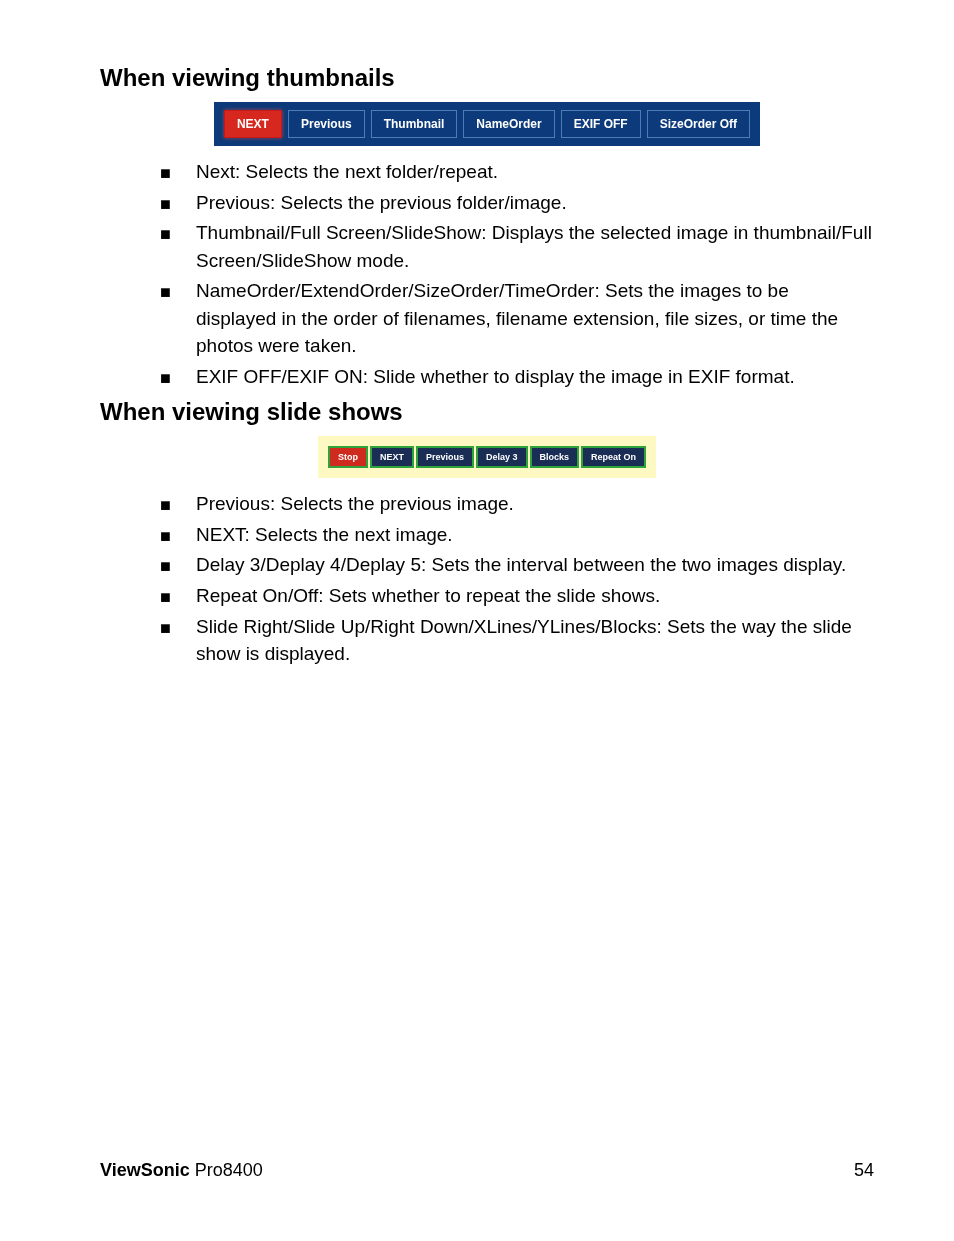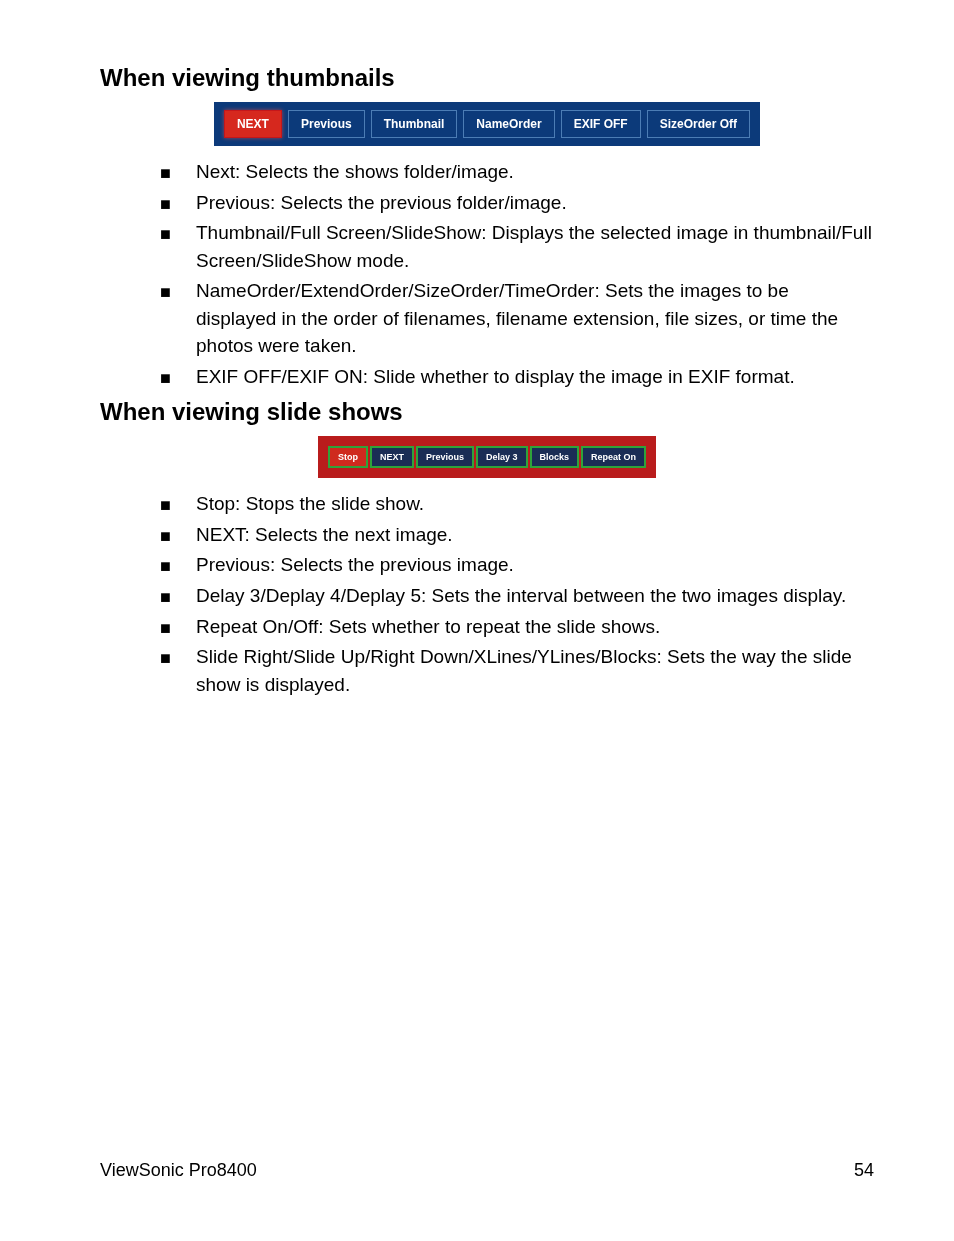--- a/index.html
+++ b/index.html
@@ -43,21 +43,21 @@
     white-space: nowrap;
     border: 1px solid rgba(120,170,220,0.6);
     background: #0c3a7a;
   }
   .toolbar1 .btn.red {
     background: #d6281e;
     border: 1px solid #c5161a;
     box-shadow: 0 0 4px rgba(255,80,60,0.6);
   }
   .toolbar2 {
-    background: #b91c1c;
+    background: #fef9c3;
     display: flex;
     gap: 2px;
     padding: 10px 10px;
     align-items: center;
   }
   .toolbar2 .btn {
     font-size: 9px;
     font-weight: bold;
     color: #fff;
     padding: 4px 8px;
@@ -92,65 +92,64 @@
   .footer {
     position: absolute;
     bottom: 60px;
     left: 100px;
     right: 80px;
     display: flex;
     justify-content: space-between;
     font-size: 18px;
   }
   .footer .brand {
-    font-weight: normal;
+    font-weight: bold;
   }
 </style>
 </head>
 <body>
 
 <div class="page">
   <div class="heading">When viewing thumbnails</div>
 
   <div class="toolbar-wrap">
     <div class="toolbar1">
       <div class="btn red">NEXT</div>
       <div class="btn">Previous</div>
       <div class="btn">Thumbnail</div>
       <div class="btn">NameOrder</div>
       <div class="btn">EXIF OFF</div>
       <div class="btn">SizeOrder Off</div>
     </div>
   </div>
 
   <ul class="bullets">
-    <li>Next: Selects the shows folder/image.</li>
+    <li>Next: Selects the next folder/repeat.</li>
     <li>Previous: Selects the previous folder/image.</li>
     <li>Thumbnail/Full Screen/SlideShow: Displays the selected image in thumbnail/Full Screen/SlideShow mode.</li>
     <li>NameOrder/ExtendOrder/SizeOrder/TimeOrder: Sets the images to be displayed in the order of filenames, filename extension, file sizes, or time the photos were taken.</li>
     <li>EXIF OFF/EXIF ON: Slide whether to display the image in EXIF format.</li>
   </ul>
 
   <div class="heading">When viewing slide shows</div>
 
   <div class="toolbar-wrap">
     <div class="toolbar2">
       <div class="btn red">Stop</div>
       <div class="btn">NEXT</div>
       <div class="btn">Previous</div>
       <div class="btn">Delay 3</div>
       <div class="btn">Blocks</div>
       <div class="btn">Repeat On</div>
     </div>
   </div>
 
   <ul class="bullets">
-    <li>Stop: Stops the slide show.</li>
+    <li>Previous: Selects the previous image.</li>
     <li>NEXT: Selects the next image.</li>
-    <li>Previous: Selects the previous image.</li>
     <li>Delay 3/Deplay 4/Deplay 5: Sets the interval between the two images display.</li>
     <li>Repeat On/Off: Sets whether to repeat the slide shows.</li>
     <li>Slide Right/Slide Up/Right Down/XLines/YLines/Blocks: Sets the way the slide show is  displayed.</li>
   </ul>
 </div>
 
 <div class="footer">
   <div>
     <span class="brand">ViewSonic</span>
     <span> </span><span>Pro8400</span>

